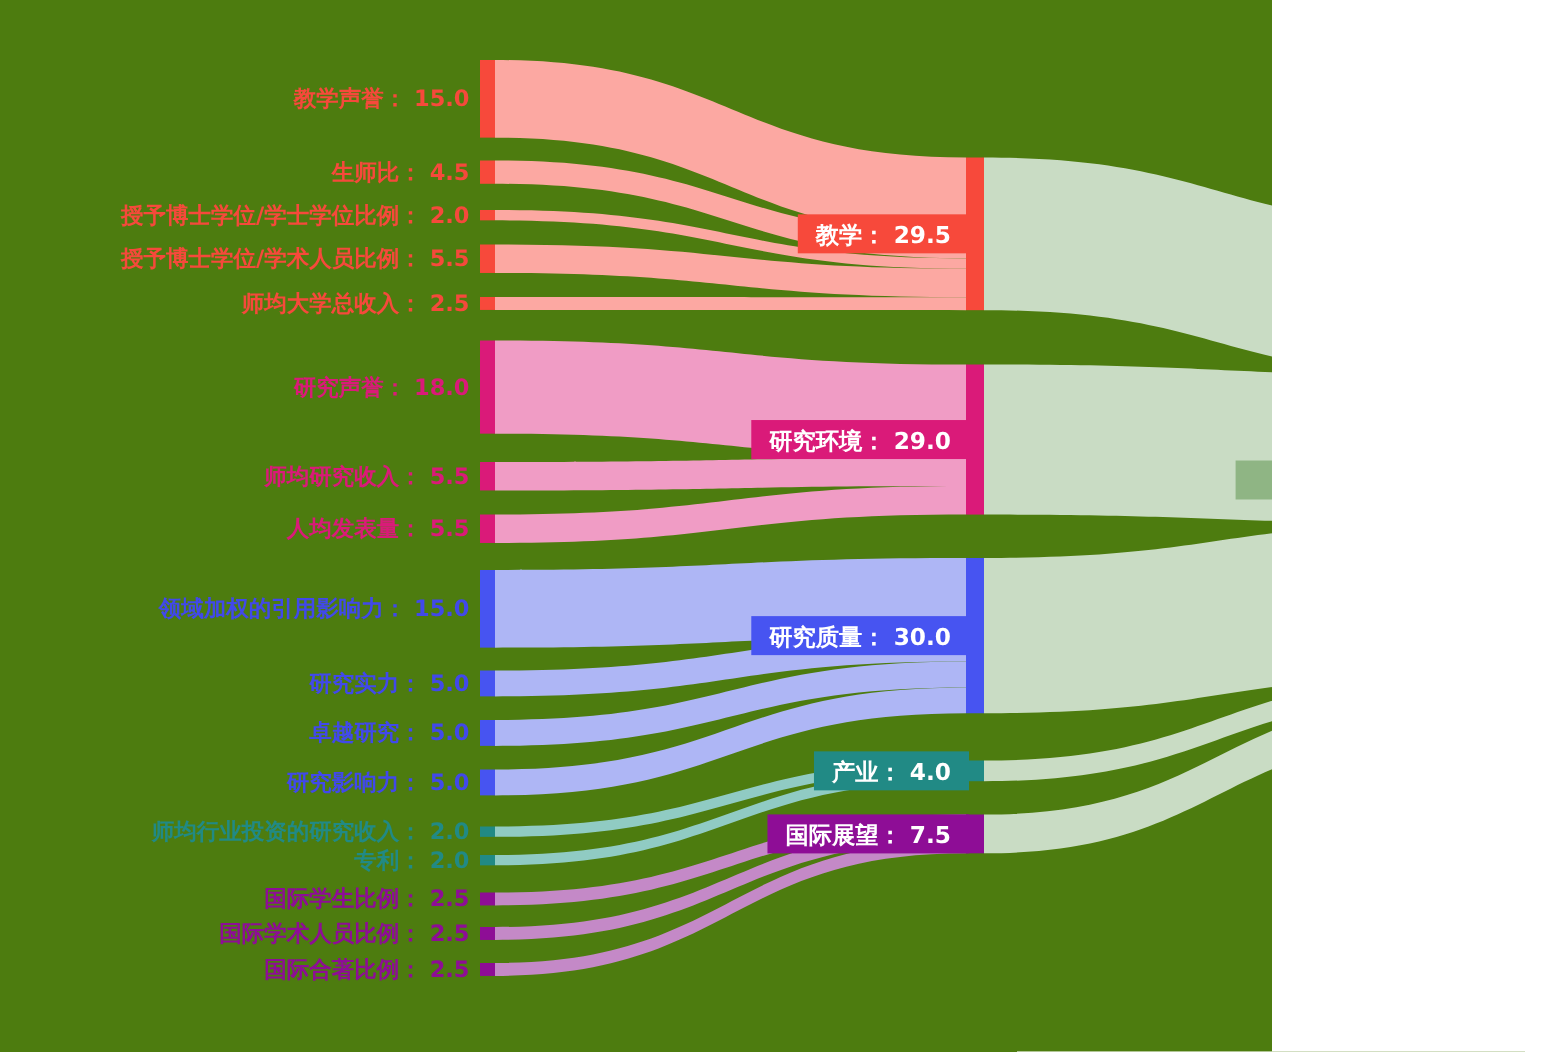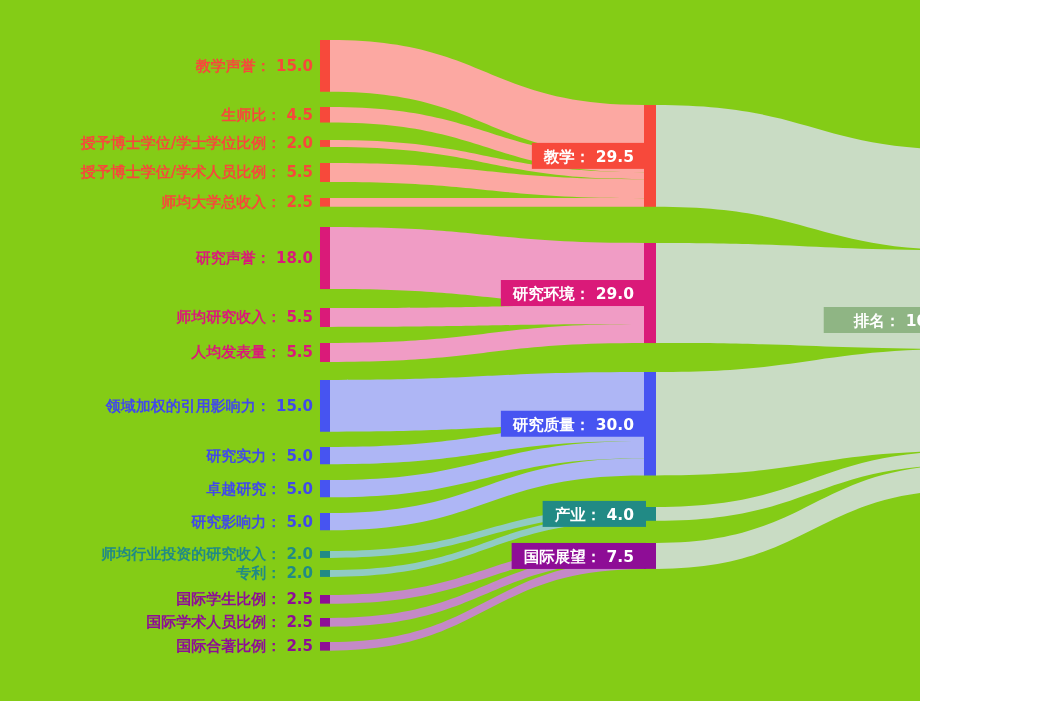--- a/index.html
+++ b/index.html
@@ -1,20 +1,20 @@
 <!DOCTYPE html>
 <html><head>
 <meta charset="utf-8">
 <style>
   html, body { margin: 0; padding: 0; background: #ffffff; }
   #stage {
     position: relative;
-    width: 920px;
+    width: 848px;
     height: 701px;
-    background: #84cc16;
+    background: #4d7c0f;
     overflow: hidden;
   }
   svg { font-family: "DejaVu Sans", "Liberation Sans", sans-serif; }
   .node-label  { font-size: 15px; font-weight: bold; }
   .box-label   { font-size: 15.5px; font-weight: bold; fill: #ffffff; }
 </style>
 </head>
 <body>
 
 <div id="stage">

